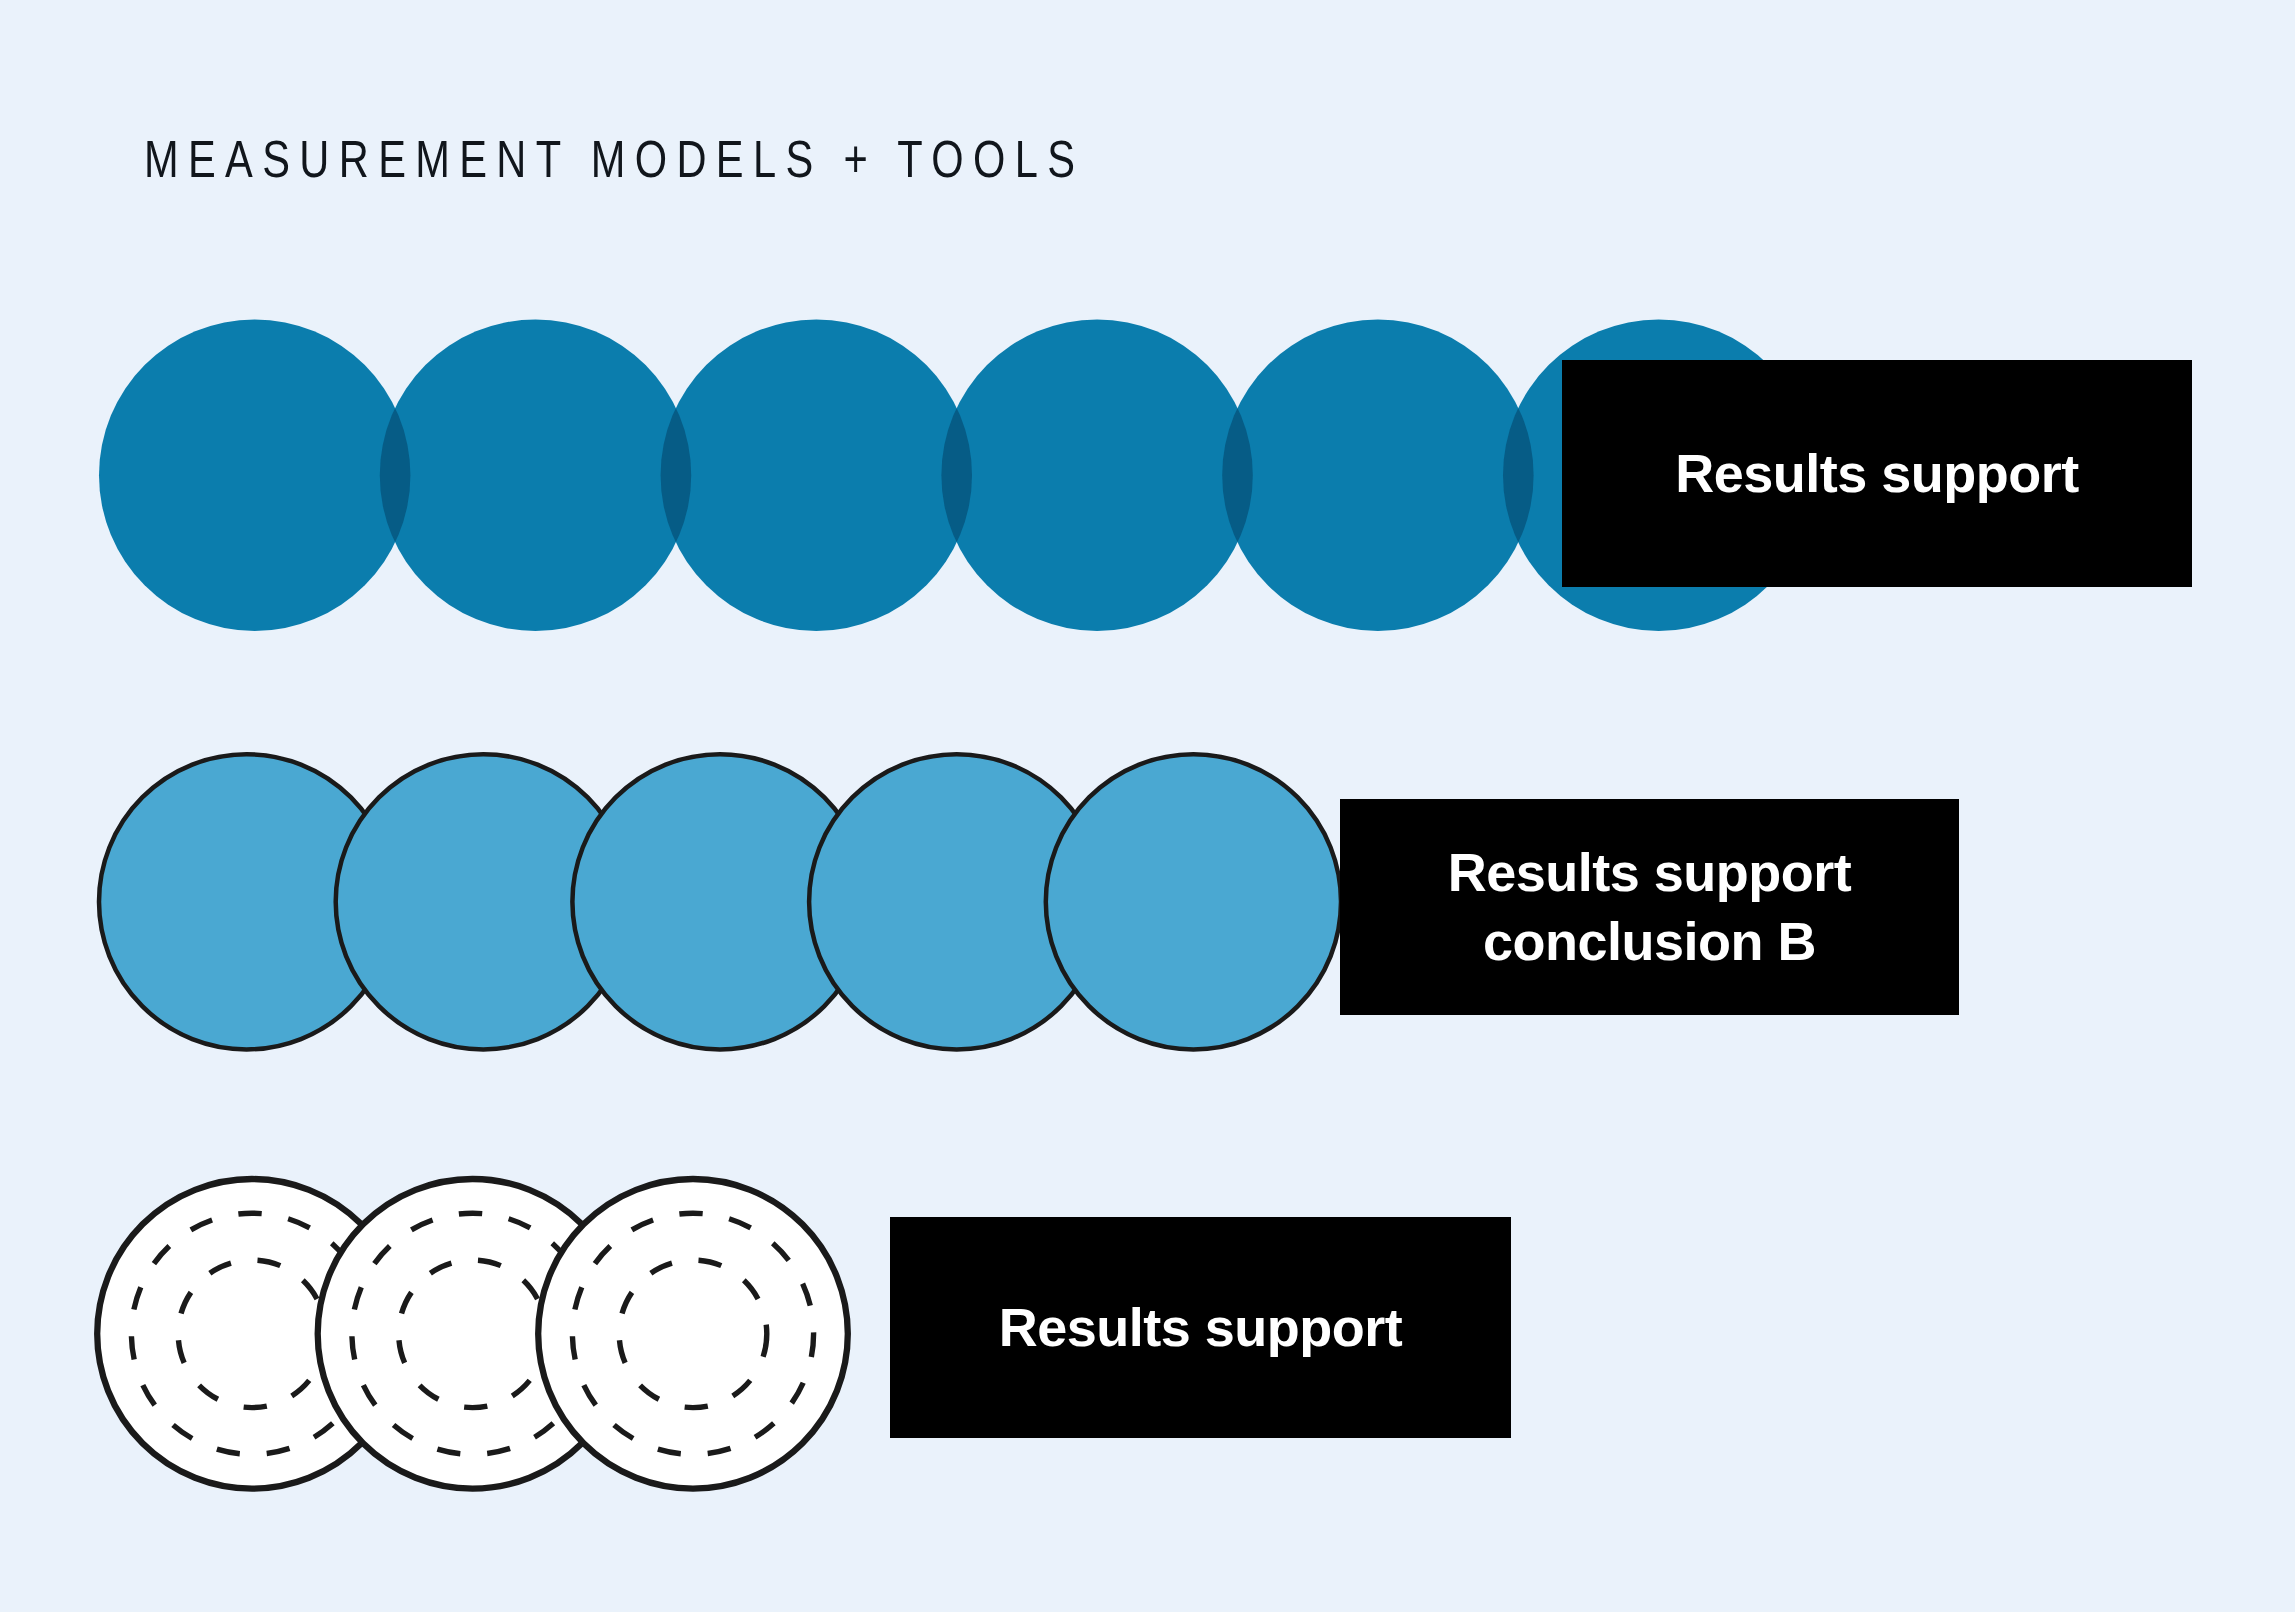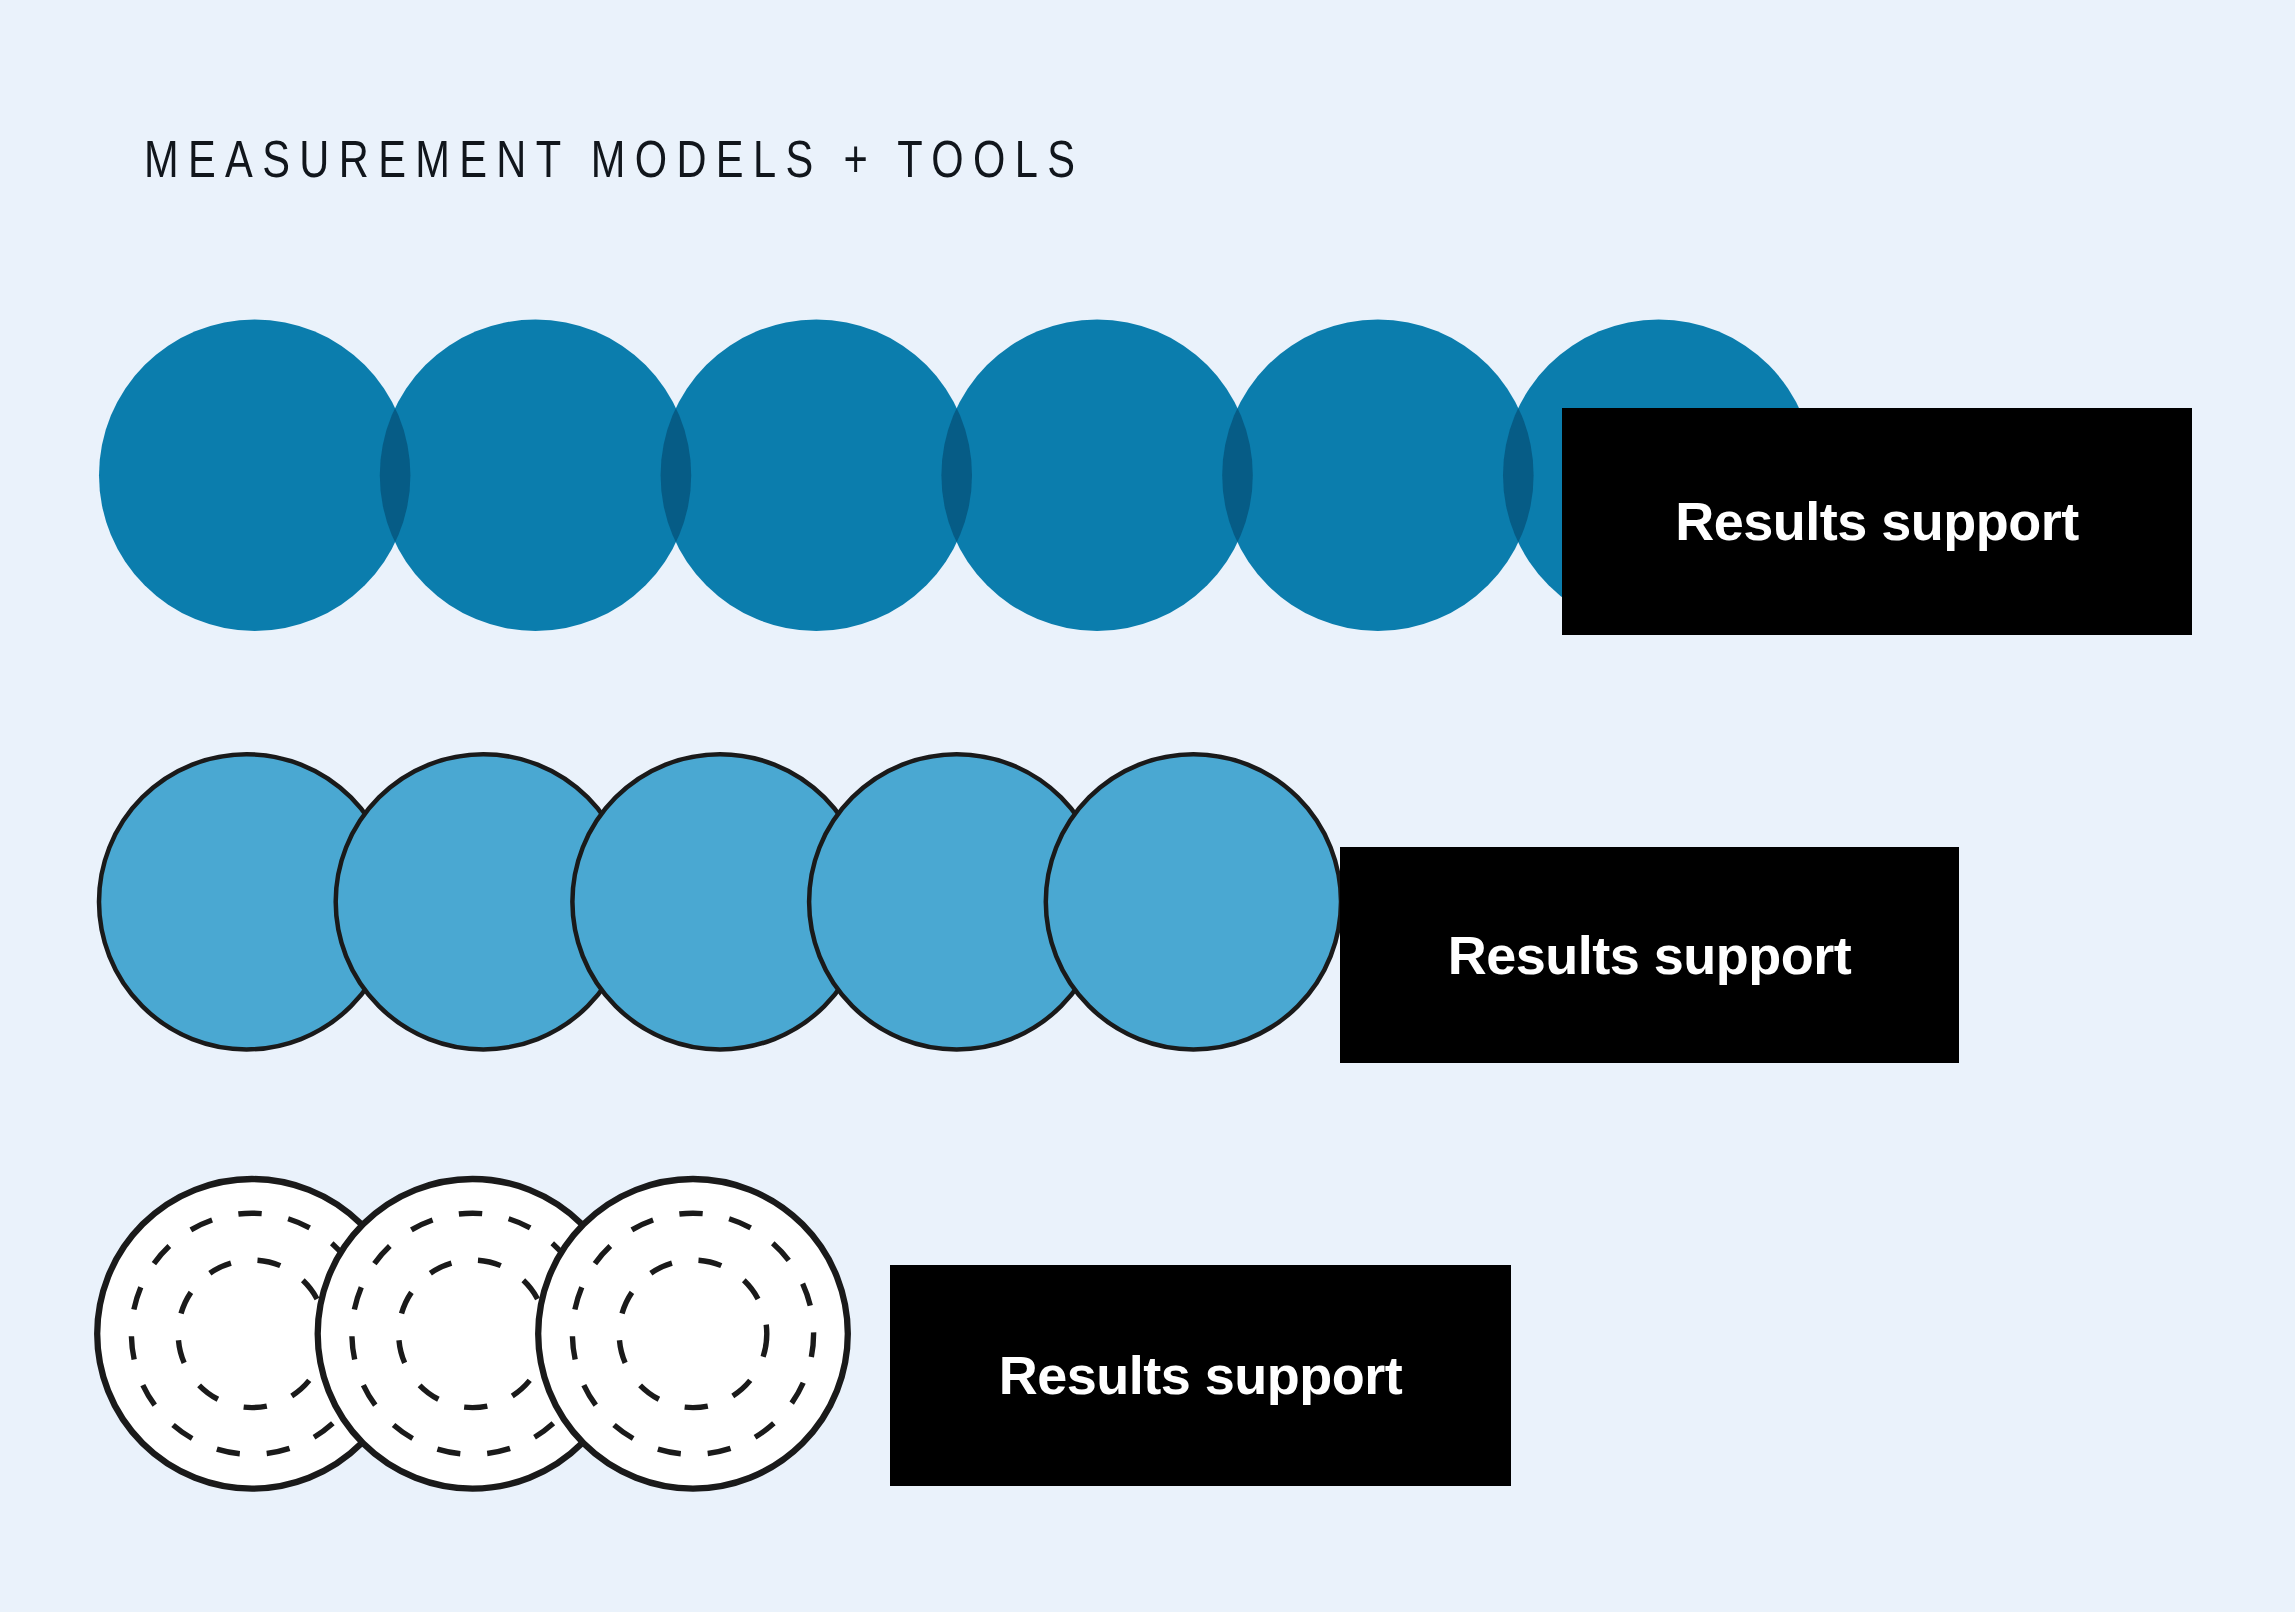--- a/index.html
+++ b/index.html
@@ -60,21 +60,20 @@
     display: flex;
     align-items: center;
     justify-content: center;
     text-align: center;
     font-family: "Liberation Sans", sans-serif;
     font-weight: bold;
     font-size: 54px;
     line-height: 1.27;
     letter-spacing: -0.5px;
     padding: 9px 31px;
-    margin-top: 48px;
   }
 
   #label-a {
     left: 1562px;
     top: 360px;
     width: 630px;
     height: 227px;
   }
 
   #label-b {
@@ -169,20 +168,21 @@
         <circle cx="1063" cy="192" r="164" fill="#4aa8d2" stroke="#1a1a1a" stroke-width="5"></circle>
         <circle cx="1326" cy="192" r="164" fill="#4aa8d2" stroke="#1a1a1a" stroke-width="5"></circle>
       </g>
     </svg>
   </div>
 </div>
 
 <div class="label-box" id="label-b">
   <div>
     <span class="label-text">Results support</span>
+    <span class="label-text">conclusion B</span>
   </div>
 </div>
 
 <div class="row" id="row-c">
   <div class="circle-group">
     <svg class="circle-svg" width="1080" height="351" viewBox="0 0 1200 390">
 
       <g>
         <circle cx="280" cy="192" r="172" fill="#ffffff" stroke="#1a1a1a" stroke-width="7"></circle>
         <circle cx="280" cy="192" r="134" fill="none" stroke="#1a1a1a" stroke-width="6" stroke-dasharray="26 30" stroke-linecap="butt"></circle>

